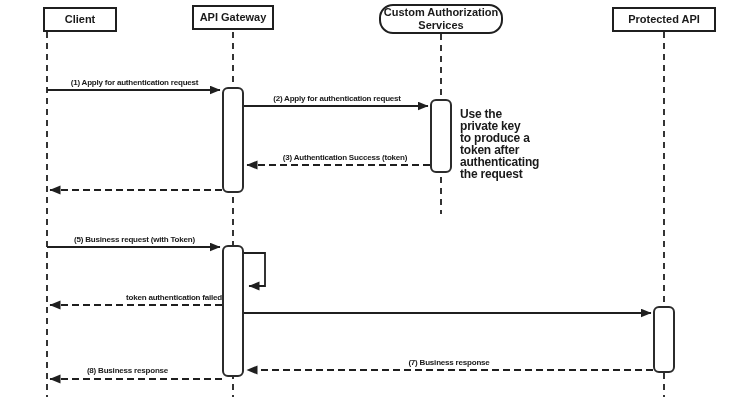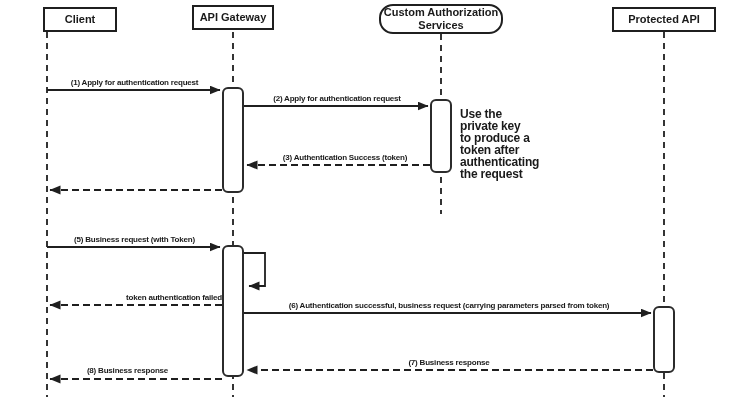--- a/index.html
+++ b/index.html
@@ -113,19 +113,18 @@
     <line x1="244" y1="313" x2="651" y2="313" stroke="#1f1f1f" stroke-width="1.8" marker-end="url(#arrow)"></line>
     <line x1="653" y1="370" x2="247" y2="370" stroke="#1f1f1f" stroke-width="1.8" stroke-dasharray="7 4" marker-end="url(#arrow)"></line>
     <line x1="222" y1="379" x2="50" y2="379" stroke="#1f1f1f" stroke-width="1.8" stroke-dasharray="7 4" marker-end="url(#arrow)"></line>
   </svg>
 
   <div class="mlabel" style="left:47px;  top:78px;  width:175px;">(1) Apply for authentication request</div>
   <div class="mlabel" style="left:244px; top:94px;  width:186px;">(2) Apply for authentication request</div>
   <div class="mlabel" style="left:252px; top:153px; width:186px;">(3) Authentication Success (token)</div>
   <div class="mlabel" style="left:47px;  top:235px; width:175px;">(5) Business request (with Token)</div>
   <div class="mlabel" style="left:47px;  top:293px; width:175px;text-align:right;">token authentication failed</div>
-  <div class="mlabel" style="left:244px; top:301px; width:410px;">(6) Authentication successful, business request (carrying parameters parsed from token)</div>
   <div class="mlabel" style="left:244px; top:358px; width:410px;">(7) Business response</div>
   <div class="mlabel" style="left:40px;  top:366px; width:175px;">(8) Business response</div>
 
   <div class="note" style="left:460px; top:108px; width:72px;">Use the private key to produce a token after authenticating the request</div>
 
 </div>
 
 </body></html>

